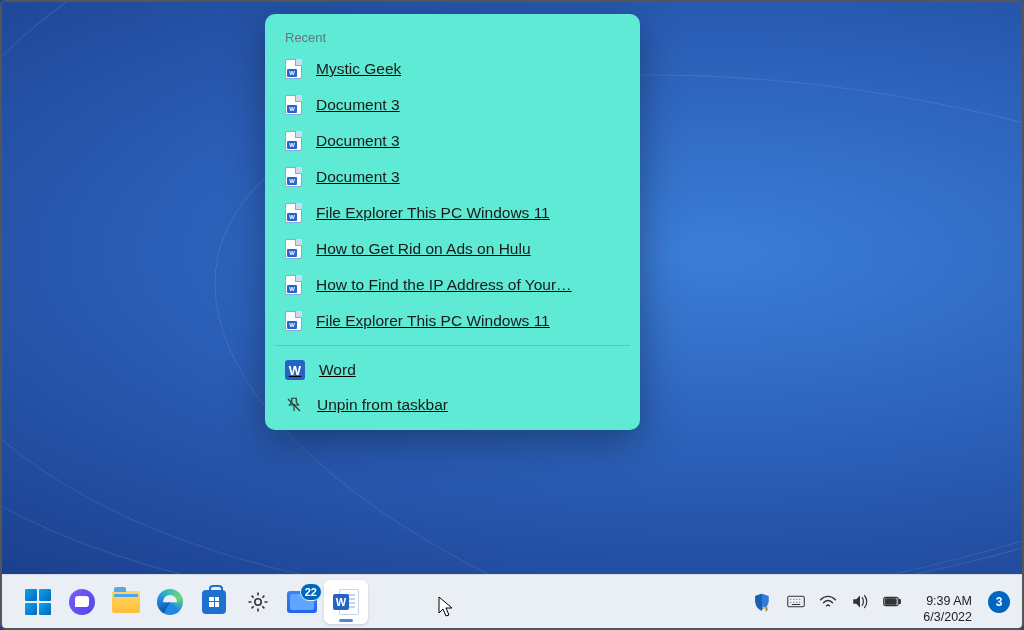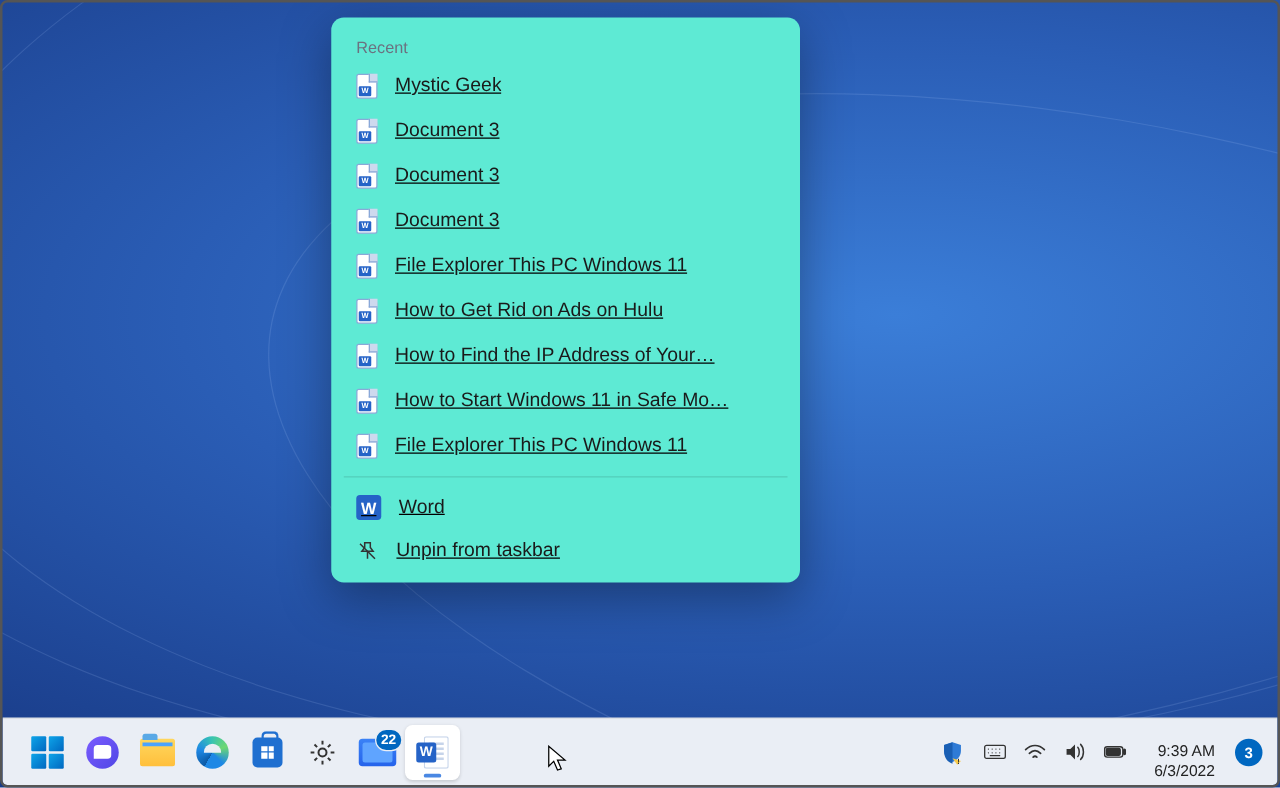--- a/index.html
+++ b/index.html
@@ -122,26 +122,20 @@
   <div class="jl-item">
     <span class="doc-icon">
         <span class="w">W</span>
       </span>
     <span class="jl-label">How to Find the IP Address of Your…</span>
   </div>
   <div class="jl-item">
     <span class="doc-icon">
         <span class="w">W</span>
       </span>
-    <span class="jl-label">How to Start Windows 11 in Safe Mo…</span>
-  </div>
-  <div class="jl-item">
-    <span class="doc-icon">
-        <span class="w">W</span>
-      </span>
     <span class="jl-label">File Explorer This PC Windows 11</span>
   </div>
 
   <div class="jl-sep"></div>
 
   <div class="jl-item">
     <span class="word-app-icon">W</span>
     <span class="jl-label">Word</span>
   </div>
   <div class="jl-item">

